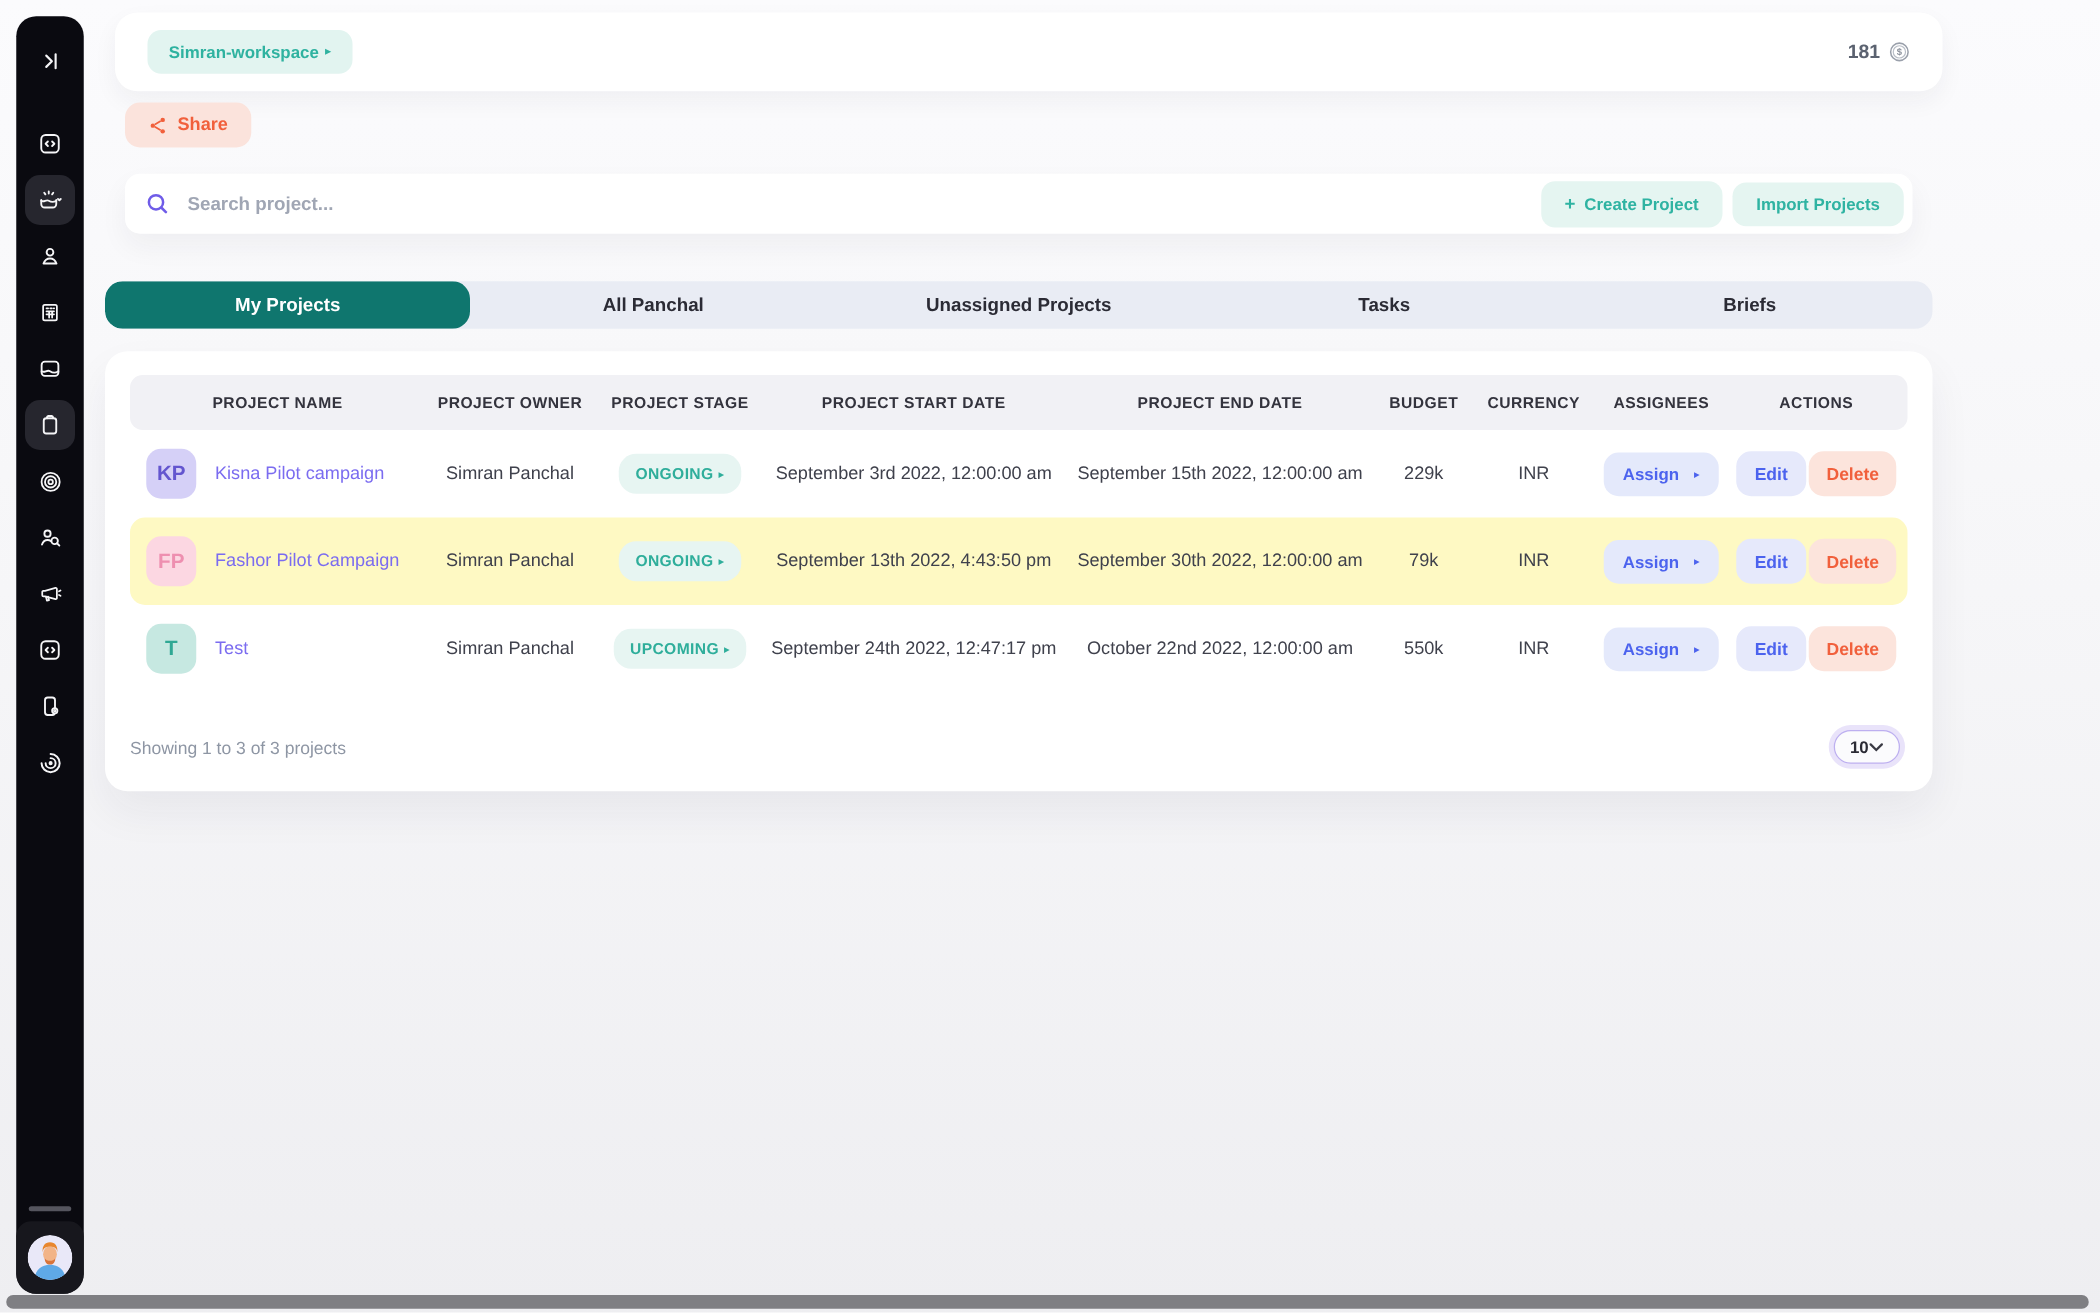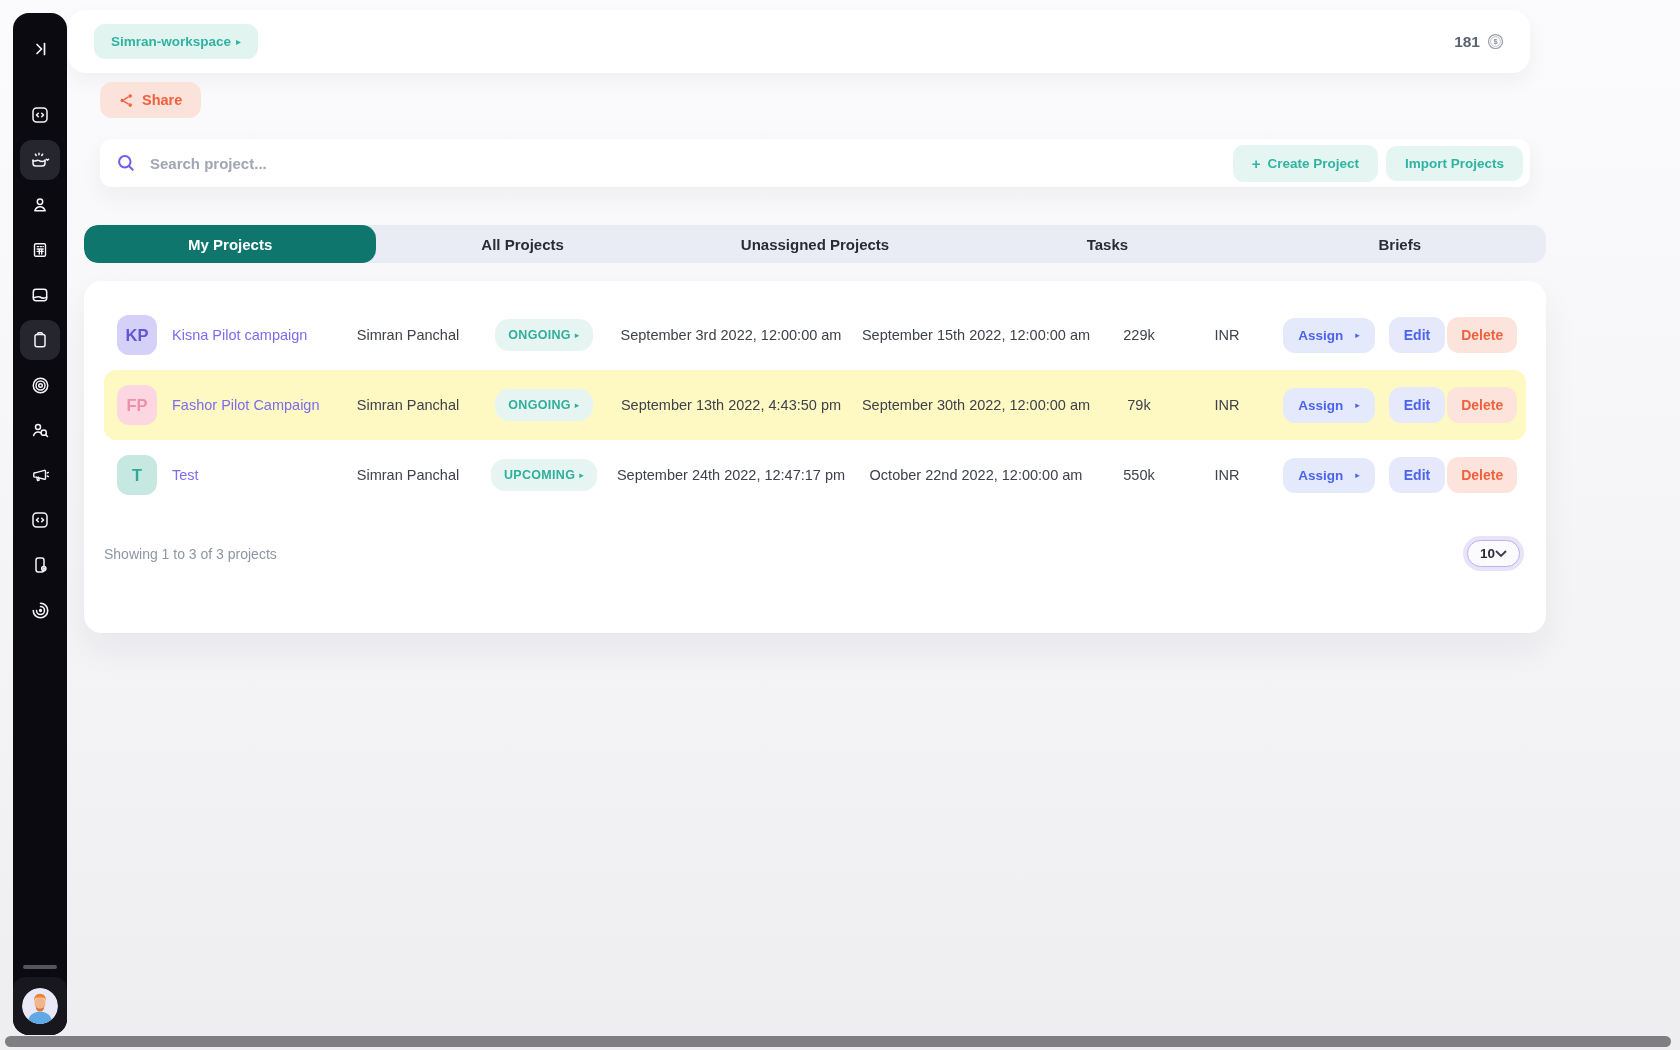--- a/index.html
+++ b/index.html
@@ -16,21 +16,21 @@
     justify-content:center;cursor:pointer;border-radius:12px;flex:0 0 auto;}
   .sb-btn.hl{background:#26262e;}
   .sb-top{margin-top:16px;}
   .sb-nav{margin-top:26px;display:flex;flex-direction:column;gap:5px;align-items:center;}
   .sb-bottom{margin-top:auto;width:100%;display:flex;flex-direction:column;align-items:center;}
   .sb-divider{width:34px;height:4px;border-radius:2px;background:#55555e;margin-bottom:8px;}
   .sb-avatar-box{width:54px;height:58px;background:#17171d;border-radius:12px 12px 16px 16px;
     display:flex;align-items:center;justify-content:center;}
   .avatar{width:36px;height:36px;border-radius:50%;overflow:hidden;cursor:pointer;}
   
-  .topbar{position:absolute;left:68px;top:10px;width:1462px;height:63px;background:#fff;
+  .topbar{position:absolute;left:92px;top:10px;width:1462px;height:63px;background:#fff;
     border-radius:18px;box-shadow:0 8px 20px rgba(30,30,60,.05);display:flex;align-items:center;
     justify-content:space-between;padding:0 26px;}
   .ws-badge{background:#e2f4f0;color:#2fb2a0;font-weight:700;font-size:13.5px;padding:10px 17px;
     border-radius:11px;cursor:pointer;display:flex;align-items:center;gap:5px;}
   .ws-badge .arr{font-size:10px;}
   .credits{display:flex;align-items:center;gap:7px;font-weight:700;font-size:15.5px;color:#5b6270;cursor:pointer;}
   
   .heading-row{position:absolute;left:84px;top:82px;width:1462px;display:flex;align-items:center;
     justify-content:space-between;padding:0 16px;}
   .page-title{font-size:31px;font-weight:800;color:#25252d;letter-spacing:.2px;}
@@ -237,28 +237,39 @@
     <span class="plus">+</span>
     <span>Create Project</span>
   </button>
   <button class="mint-btn">
     <span>Import Projects</span>
   </button>
 </div>
 
 <div class="tabs">
   <button class="tab active">My Projects</button>
-  <button class="tab">All Projects</button>
+  <button class="tab">All Panchal</button>
   <button class="tab">Unassigned Projects</button>
   <button class="tab">Tasks</button>
   <button class="tab">Briefs</button>
 </div>
 
 <section class="table-card">
 
+  <div class="grid thead">
+    <div class="th">PROJECT NAME</div>
+    <div class="th">PROJECT OWNER</div>
+    <div class="th">PROJECT STAGE</div>
+    <div class="th">PROJECT START DATE</div>
+    <div class="th">PROJECT END DATE</div>
+    <div class="th">BUDGET</div>
+    <div class="th">CURRENCY</div>
+    <div class="th">ASSIGNEES</div>
+    <div class="th">ACTIONS</div>
+  </div>
 
   <div class="grid trow">
     <div class="cell cell-name">
       <div class="row-avatar" style="background-color: rgb(213, 208, 247); color: rgb(99, 85, 207);">KP</div>
       <span class="proj-link">Kisna Pilot campaign</span>
     </div>
     <div class="cell">Simran Panchal</div>
     <div class="cell"><button class="stage-badge">
           <span>ONGOING</span>
           <span class="arr">▸</span>

